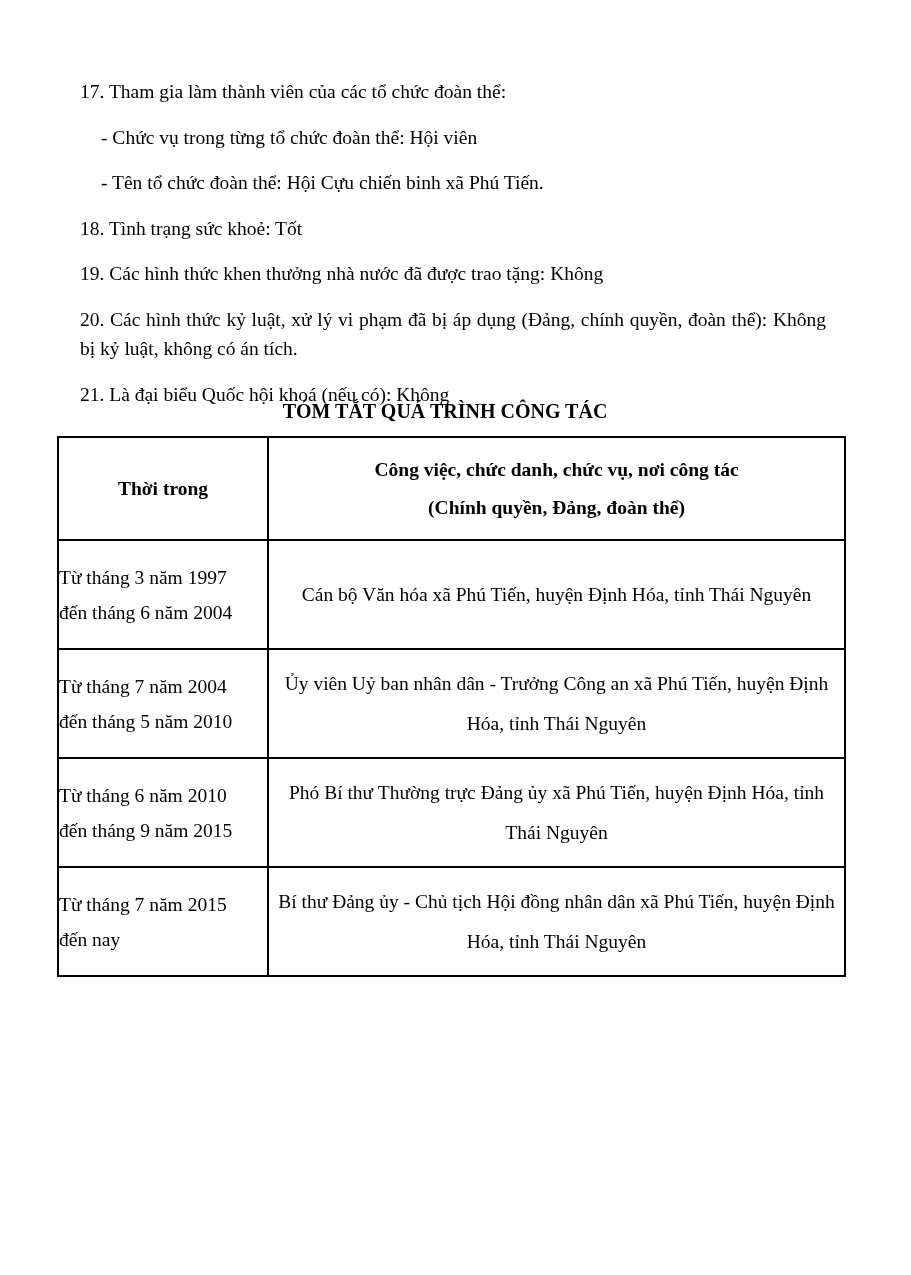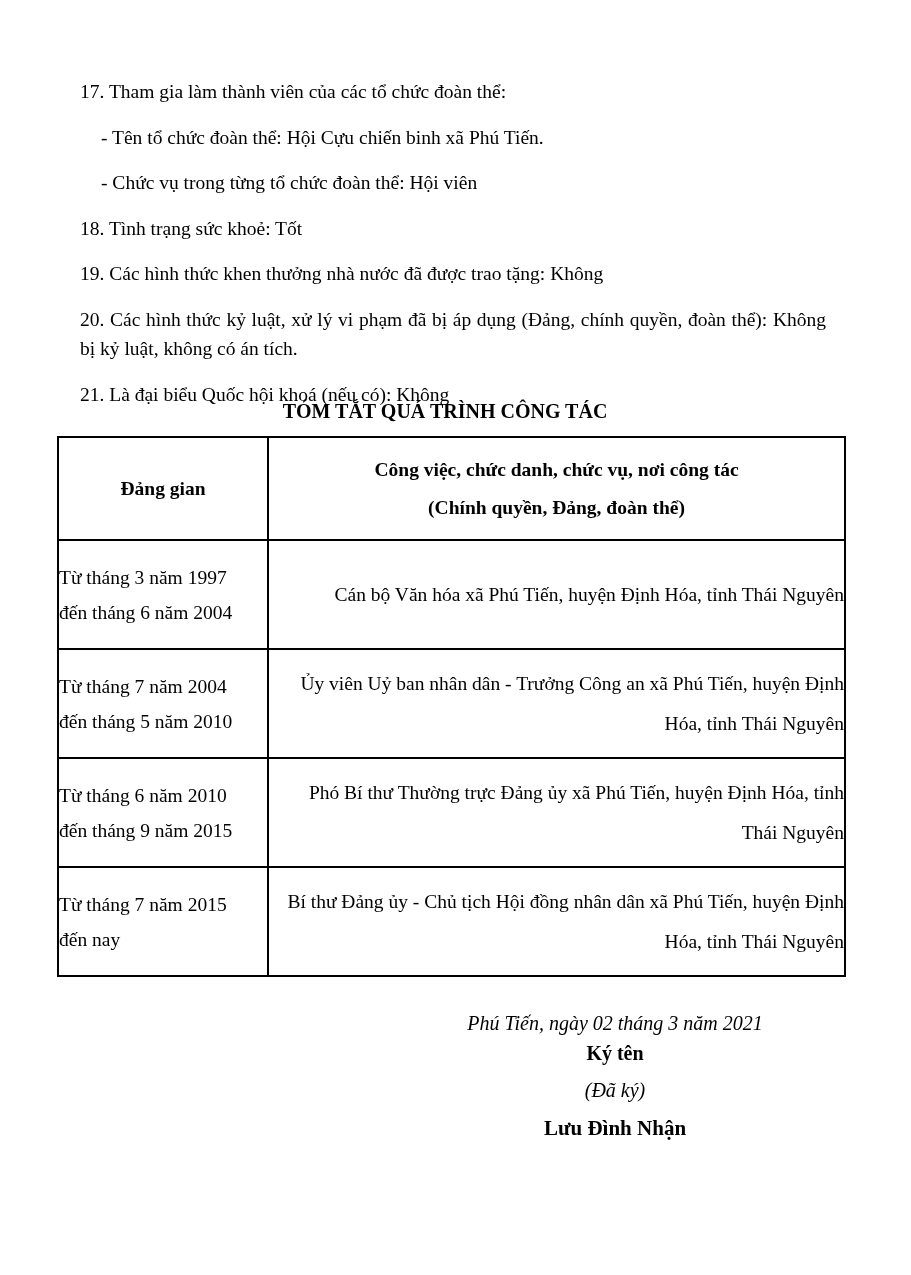--- a/index.html
+++ b/index.html
@@ -63,21 +63,21 @@
     text-align: center;
     line-height: 38px;
     margin-top: 25px;
   }
   .time-cell {
     text-align: left;
     line-height: 35px;
     padding-bottom: 8px;
   }
   .desc-cell {
-    text-align: right;
+    text-align: center;
     line-height: 40px;
     padding: 0 12px 4px 12px;
   }
 
   
   .signature {
     position: absolute;
     left: 320px;
     top: 1008px;
     width: 590px;
@@ -89,38 +89,38 @@
   .sig-note { font-style: italic; line-height: 30px; margin-top: 7px; }
   .sig-name { font-weight: bold; font-size: 21px; line-height: 30px; margin-top: 8px; }
 </style>
 </head>
 <body>
 
 <div class="page">
 
   <div class="body-text">
     <p class="line">17. Tham gia làm thành viên của các tổ chức đoàn thể:</p>
+    <p class="line sub">- Chức vụ trong từng tổ chức đoàn thể: Hội viên</p>
     <p class="line sub">- Tên tổ chức đoàn thể: Hội Cựu chiến binh xã Phú Tiến.</p>
-    <p class="line sub">- Chức vụ trong từng tổ chức đoàn thể: Hội viên</p>
     <p class="line">18. Tình trạng sức khoẻ: Tốt</p>
     <p class="line">19. Các hình thức khen thưởng nhà nước đã được trao tặng: Không</p>
     <p class="line just">20. Các hình thức kỷ luật, xử lý vi phạm đã bị áp dụng (Đảng, chính quyền, đoàn thể): Không bị kỷ luật, không có án tích.</p>
     <p class="line">21. Là đại biểu Quốc hội khoá (nếu có): Không</p>
   </div>
 
   <h1 class="table-title">TÓM TẮT QUÁ TRÌNH CÔNG TÁC</h1>
 
   <table class="career-table">
     <colgroup>
         <col class="c1">
         <col>
       </colgroup>
     <tbody>
       <tr class="header-row">
-        <th>Đảng gian</th>
+        <th>Thời trong</th>
         <th>
           <div>Công việc, chức danh, chức vụ, nơi công tác</div>
           <div>(Chính quyền, Đảng, đoàn thể)</div>
         </th>
       </tr>
       <tr class="data-row">
         <td class="time-cell">
           <div>Từ tháng 3 năm 1997</div>
           <div>đến tháng 6 năm 2004</div>
         </td>
@@ -143,20 +143,14 @@
       <tr class="data-row">
         <td class="time-cell">
           <div>Từ tháng 7 năm 2015</div>
           <div>đến nay</div>
         </td>
         <td class="desc-cell">Bí thư Đảng ủy - Chủ tịch Hội đồng nhân dân xã Phú Tiến, huyện Định Hóa, tỉnh Thái Nguyên</td>
       </tr>
     </tbody>
   </table>
 
-  <div class="signature">
-    <div class="sig-date">Phú Tiến, ngày 02 tháng 3 năm 2021</div>
-    <div class="sig-label">Ký tên</div>
-    <div class="sig-note">(Đã ký)</div>
-    <div class="sig-name">Lưu Đình Nhận</div>
-  </div>
 
 </div>
 
 </body></html>

